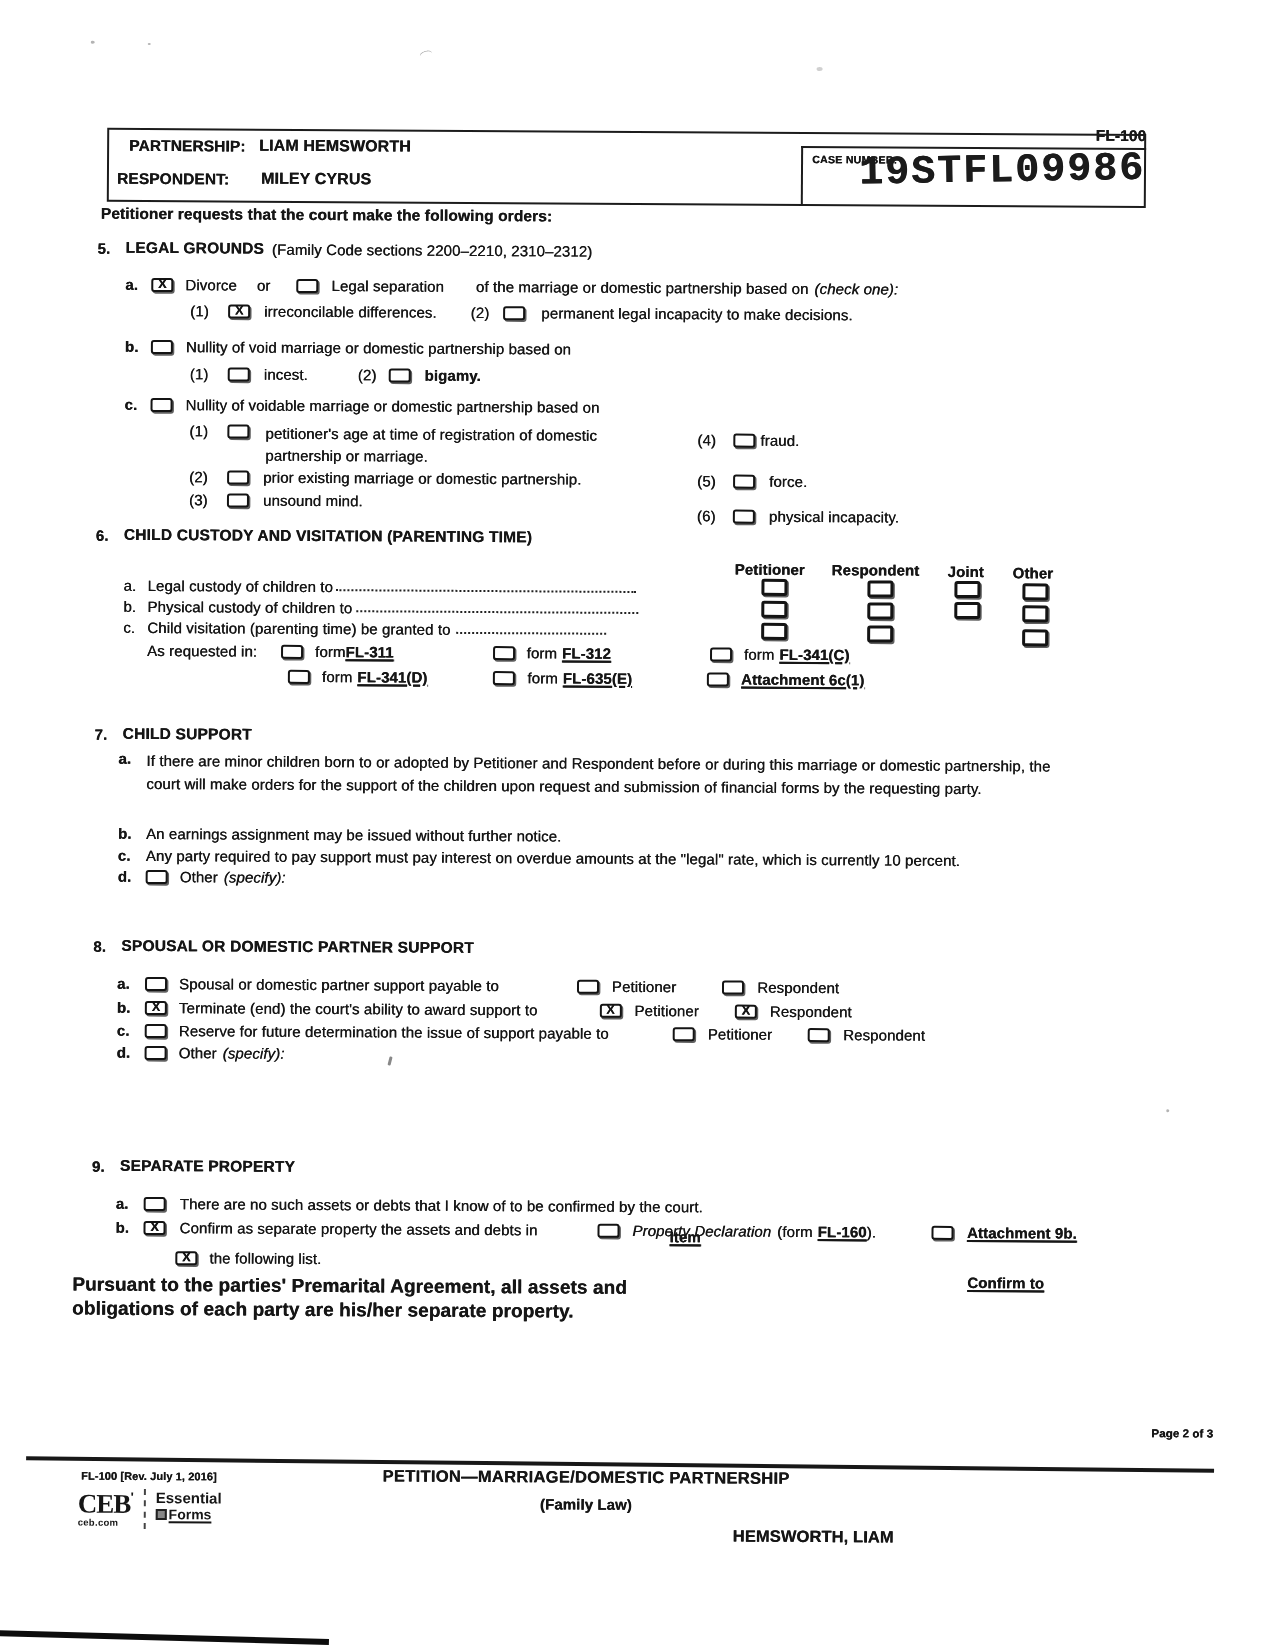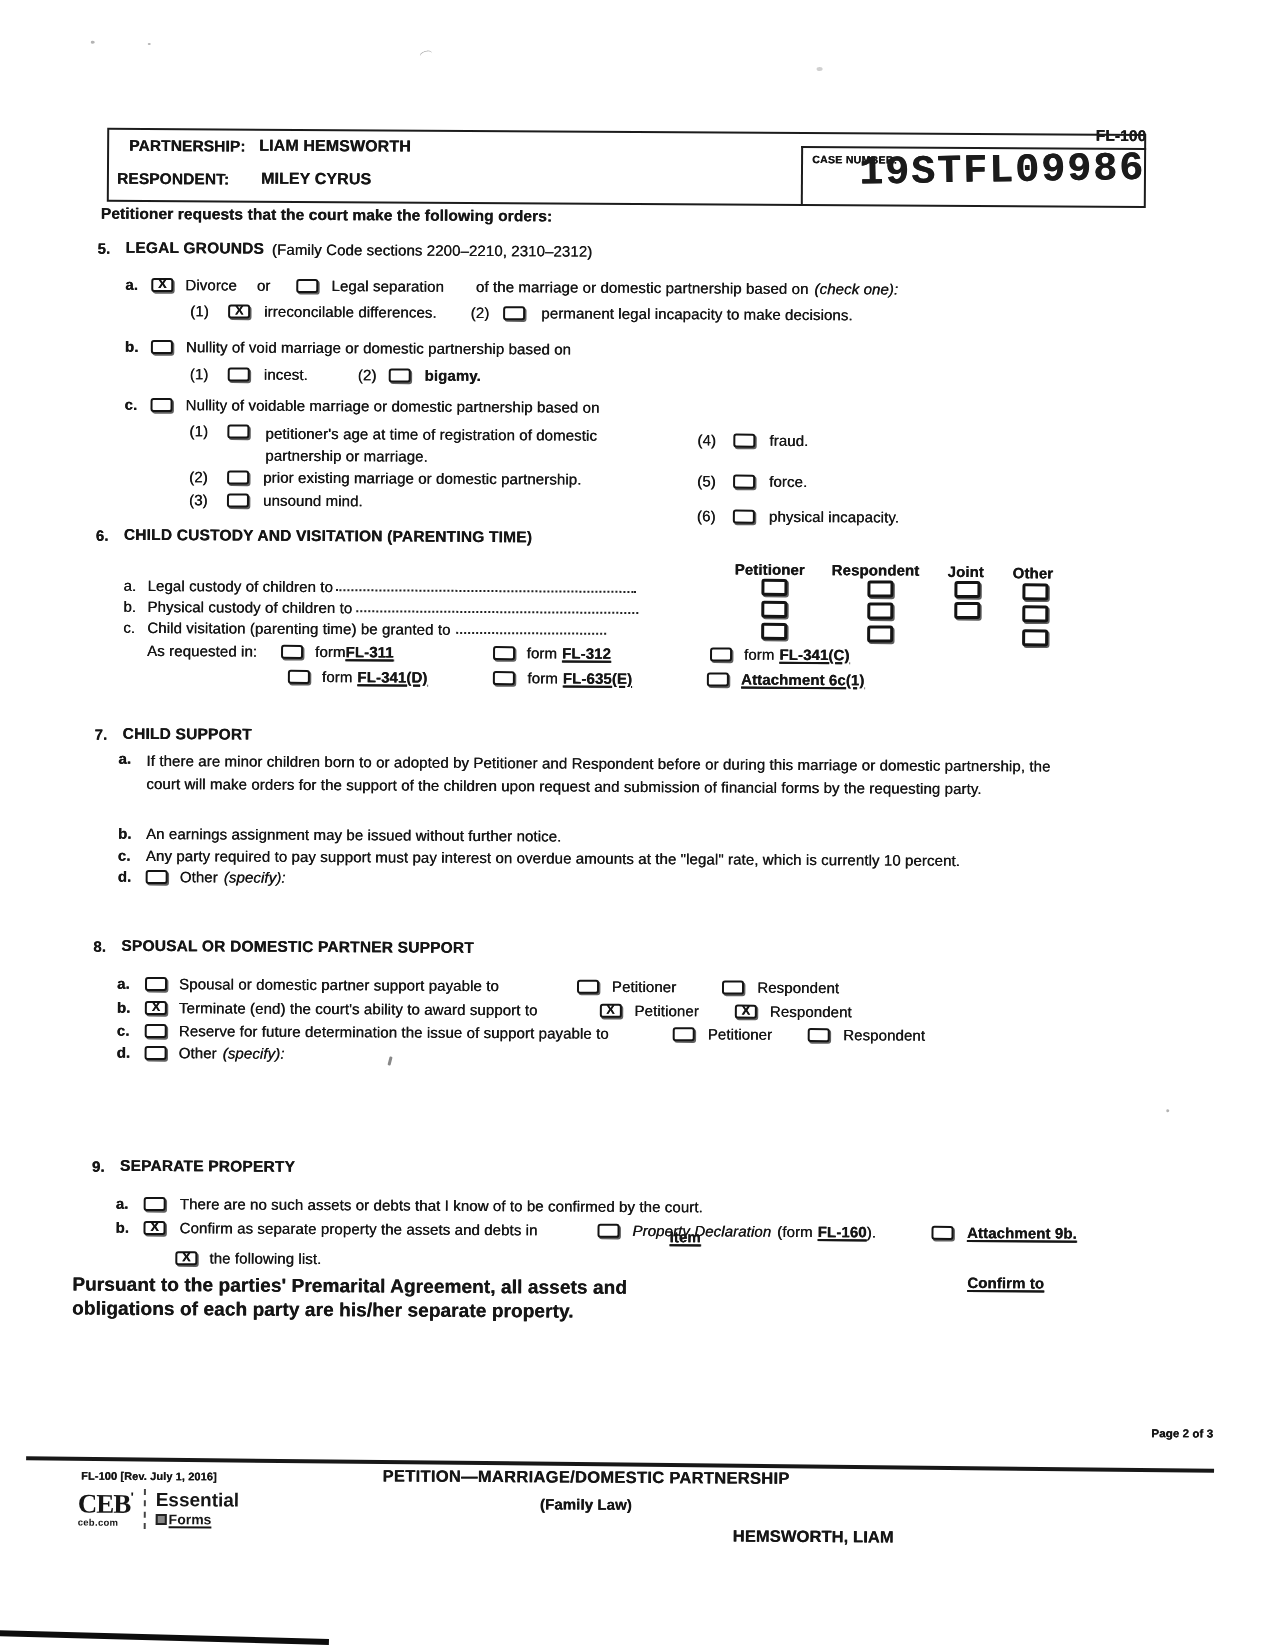--- a/index.html
+++ b/index.html
@@ -56,21 +56,21 @@
   .rule { position:absolute; left:30px; top:1460px; width:1188px; height:3.5px; background:#181818;
           transform:rotate(.25deg); transform-origin:left center; }
   .botbar { position:absolute; left:-4px; top:1634px; width:338px; height:6px; background:#0d0d0d;
             transform:rotate(1.15deg); transform-origin:left center; }
 
   .ceb { position:absolute; left:82px; top:1492px; display:flex; align-items:flex-start; gap:8px; }
   .ceb-name { font-size:27px; font-weight:bold; letter-spacing:-1px; font-family:"Liberation Serif", serif; }
   .ceb-tick { font-size:14px; font-weight:bold; vertical-align:top; }
   .ceb-domain { font-size:9.5px; font-weight:bold; margin-top:-3px; letter-spacing:.3px; }
   .ceb-div { width:0; height:40px; border-left:2px dashed #444; margin:0 2px; }
-  .ceb-l1 { font-size:19px; font-weight:bold; }
+  .ceb-l1 { font-size:15px; font-weight:bold; }
   .ceb-l2 { font-size:14px; font-weight:bold; display:flex; align-items:center; gap:2px; }
   .sq { display:inline-block; width:11px; height:11px; border:2px solid #222; background:#888; }
 
   .speck { position:absolute; background:#8a8a8a; border-radius:50%; opacity:.65; }
   .curve { position:absolute; width:13px; height:9px; border-top:1.6px solid #777; border-radius:50%;
            transform:rotate(-18deg); opacity:.6; background:none; }
   .tick  { position:absolute; width:2.5px; height:9px; background:#555; transform:rotate(14deg); opacity:.7; border-radius:1px; }
 </style>
 </head>
 <body>
@@ -159,21 +159,21 @@
     <span style="margin-left:13px;">Nullity of voidable marriage or domestic partnership based on</span>
   </div>
   <div class="line" style="left:187px;top:425px;align-items:flex-start;">
     <span class="n1">(1)</span>
     <span class="cb" style="margin-top:2px;"></span>
     <span class="wrap" style="margin-left:16px;width:382px;">petitioner's age at time of registration of domestic partnership or marriage.</span>
   </div>
   <div class="line" style="left:695px;top:431px;">
     <span class="n1" style="width:36px;">(4)</span>
     <span class="cb"></span>
-    <span style="margin-left:14px;">fraud.</span>
+    <span style="margin-left:5px;">fraud.</span>
   </div>
   <div class="line" style="left:187px;top:471px;">
     <span class="n1">(2)</span>
     <span class="cb"></span>
     <span style="margin-left:14px;">prior existing marriage or domestic partnership.</span>
   </div>
   <div class="line" style="left:695px;top:472px;">
     <span class="n1" style="width:36px;">(5)</span>
     <span class="cb"></span>
     <span style="margin-left:14px;">force.</span>

